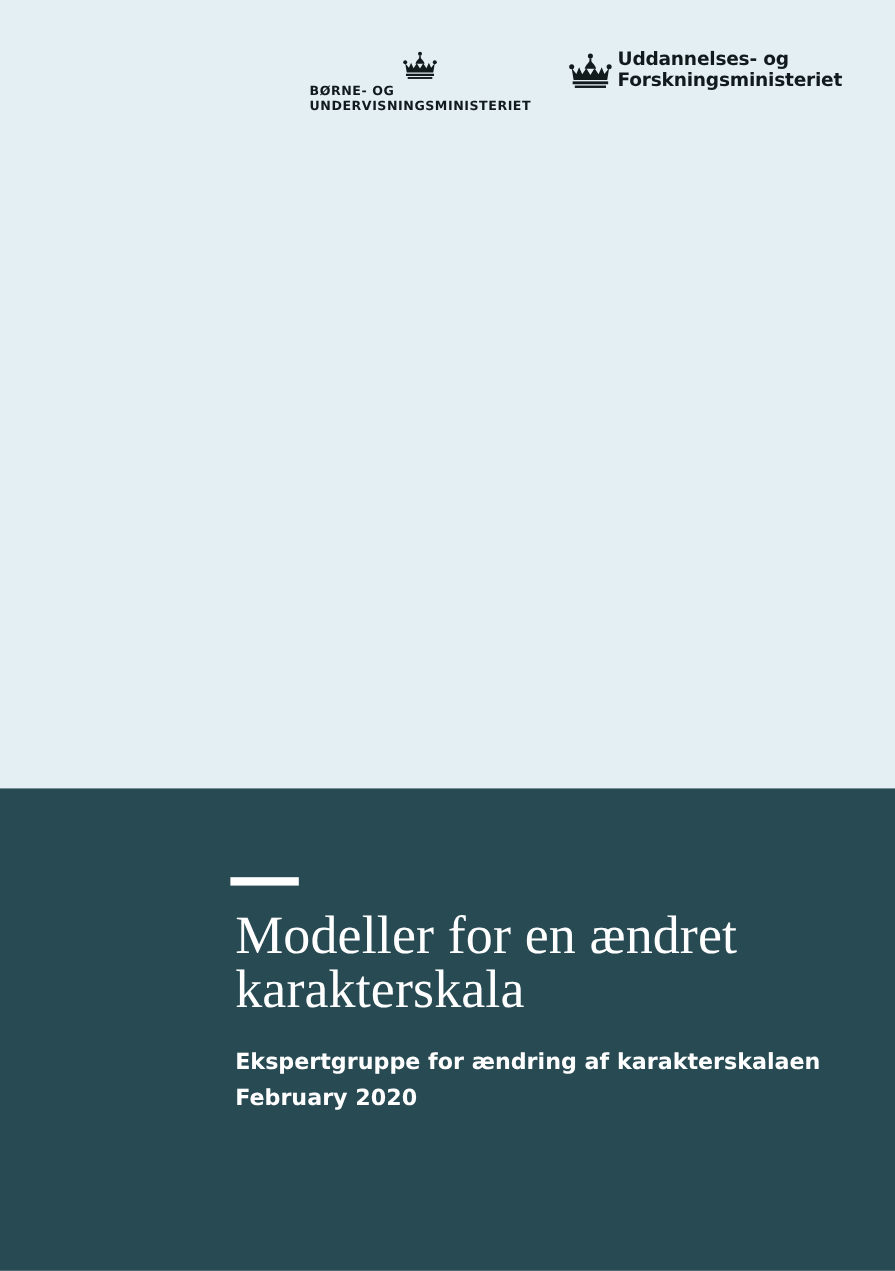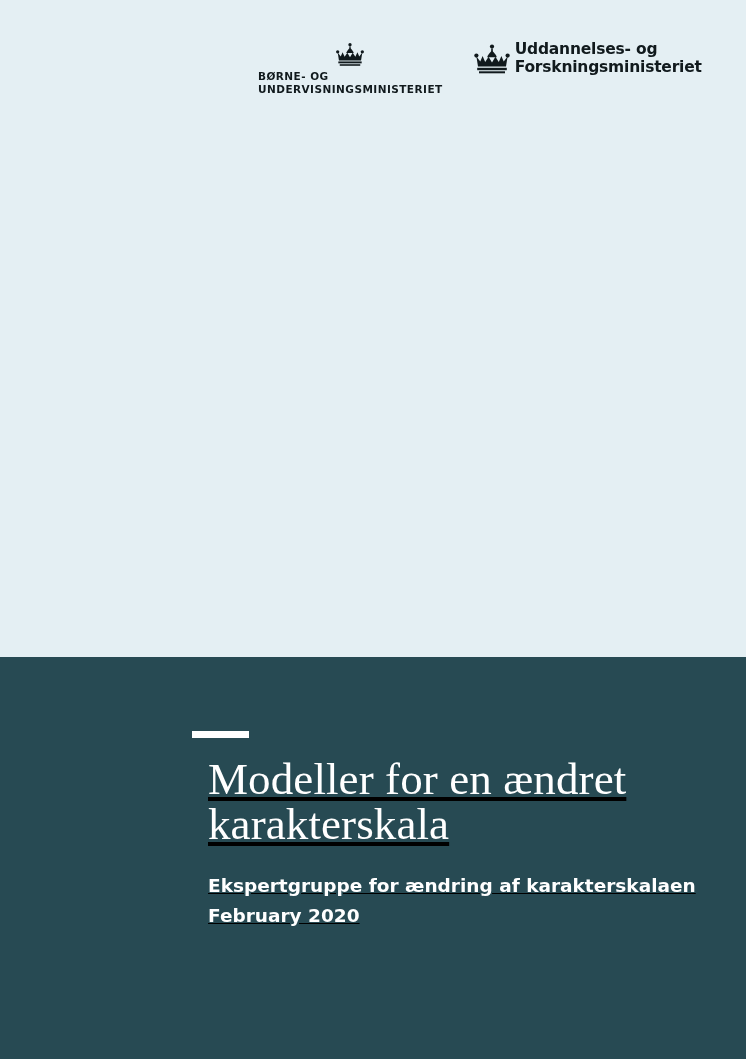--- a/index.html
+++ b/index.html
@@ -92,24 +92,23 @@
   .rule {
     position: absolute;
     left: 192px;
     top: 731px;
     width: 57px;
     height: 7px;
     background: #ffffff;
   }
   .title-block {
     position: absolute;
-    left: 208px;
+    left: 196px;
     top: 757px;
     width: 520px;
-    text-decoration: underline;
   }
   .doc-title {
     font-family: "Liberation Serif", serif;
     font-weight: normal;
     font-size: 45px;
     line-height: 1.0;
     color: #ffffff;
     margin: 0;
     letter-spacing: 0.1px;
   }

